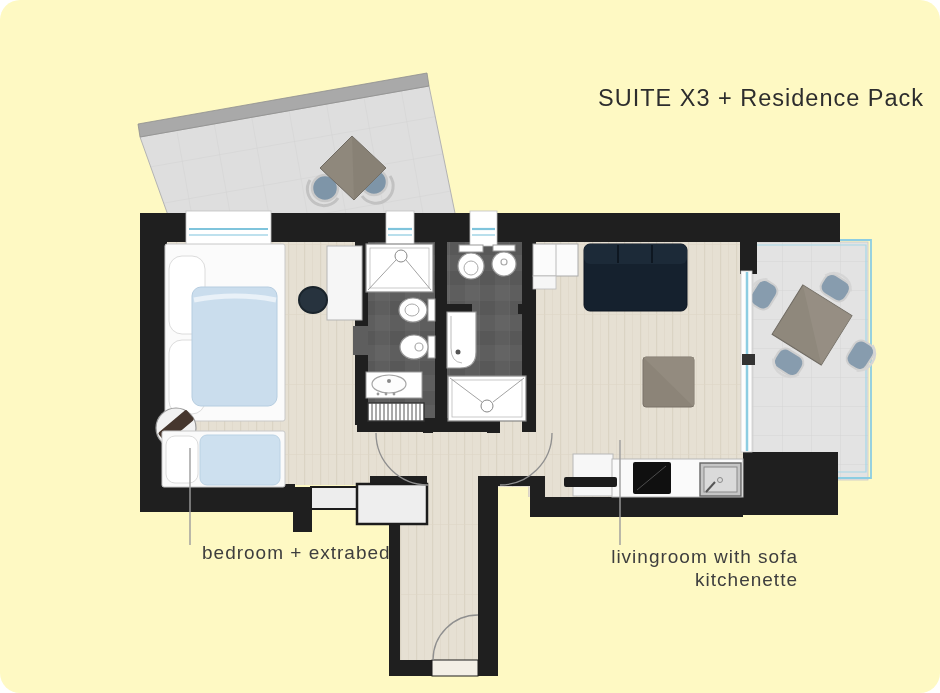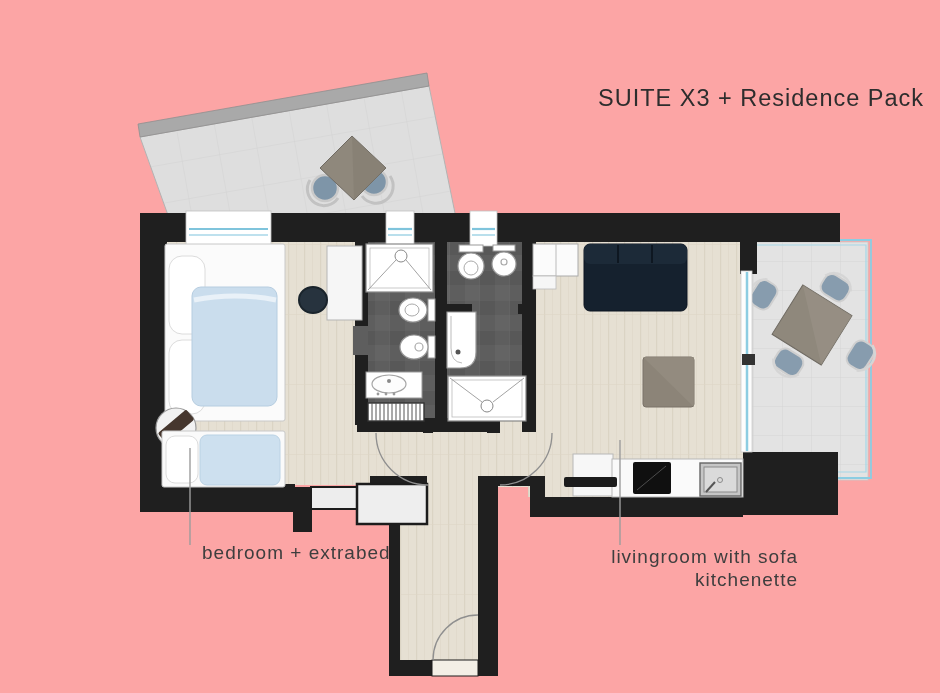--- a/index.html
+++ b/index.html
@@ -1,18 +1,19 @@
 <!DOCTYPE html>
 <html><head>
 <meta charset="utf-8">
 <style>
   html,body{margin:0;padding:0;background:#fff;}
   .canvas{
-    position:relative;width:940px;height:693px;background:#fca5a5;overflow:hidden;
+    position:relative;width:940px;height:693px;background:#fef9c3;overflow:hidden;
     font-family:"Liberation Sans",sans-serif;
+    border-radius:20px;
   }
   svg{display:block;}
   text{font-family:"Liberation Sans",sans-serif;}
   .title-text{font-size:23.5px;letter-spacing:1px;fill:#2d2d2d;}
   .label-text{font-size:19px;letter-spacing:1px;fill:#3e3e3e;}
 </style>
 </head>
 <body>
 
 <div class="canvas">

